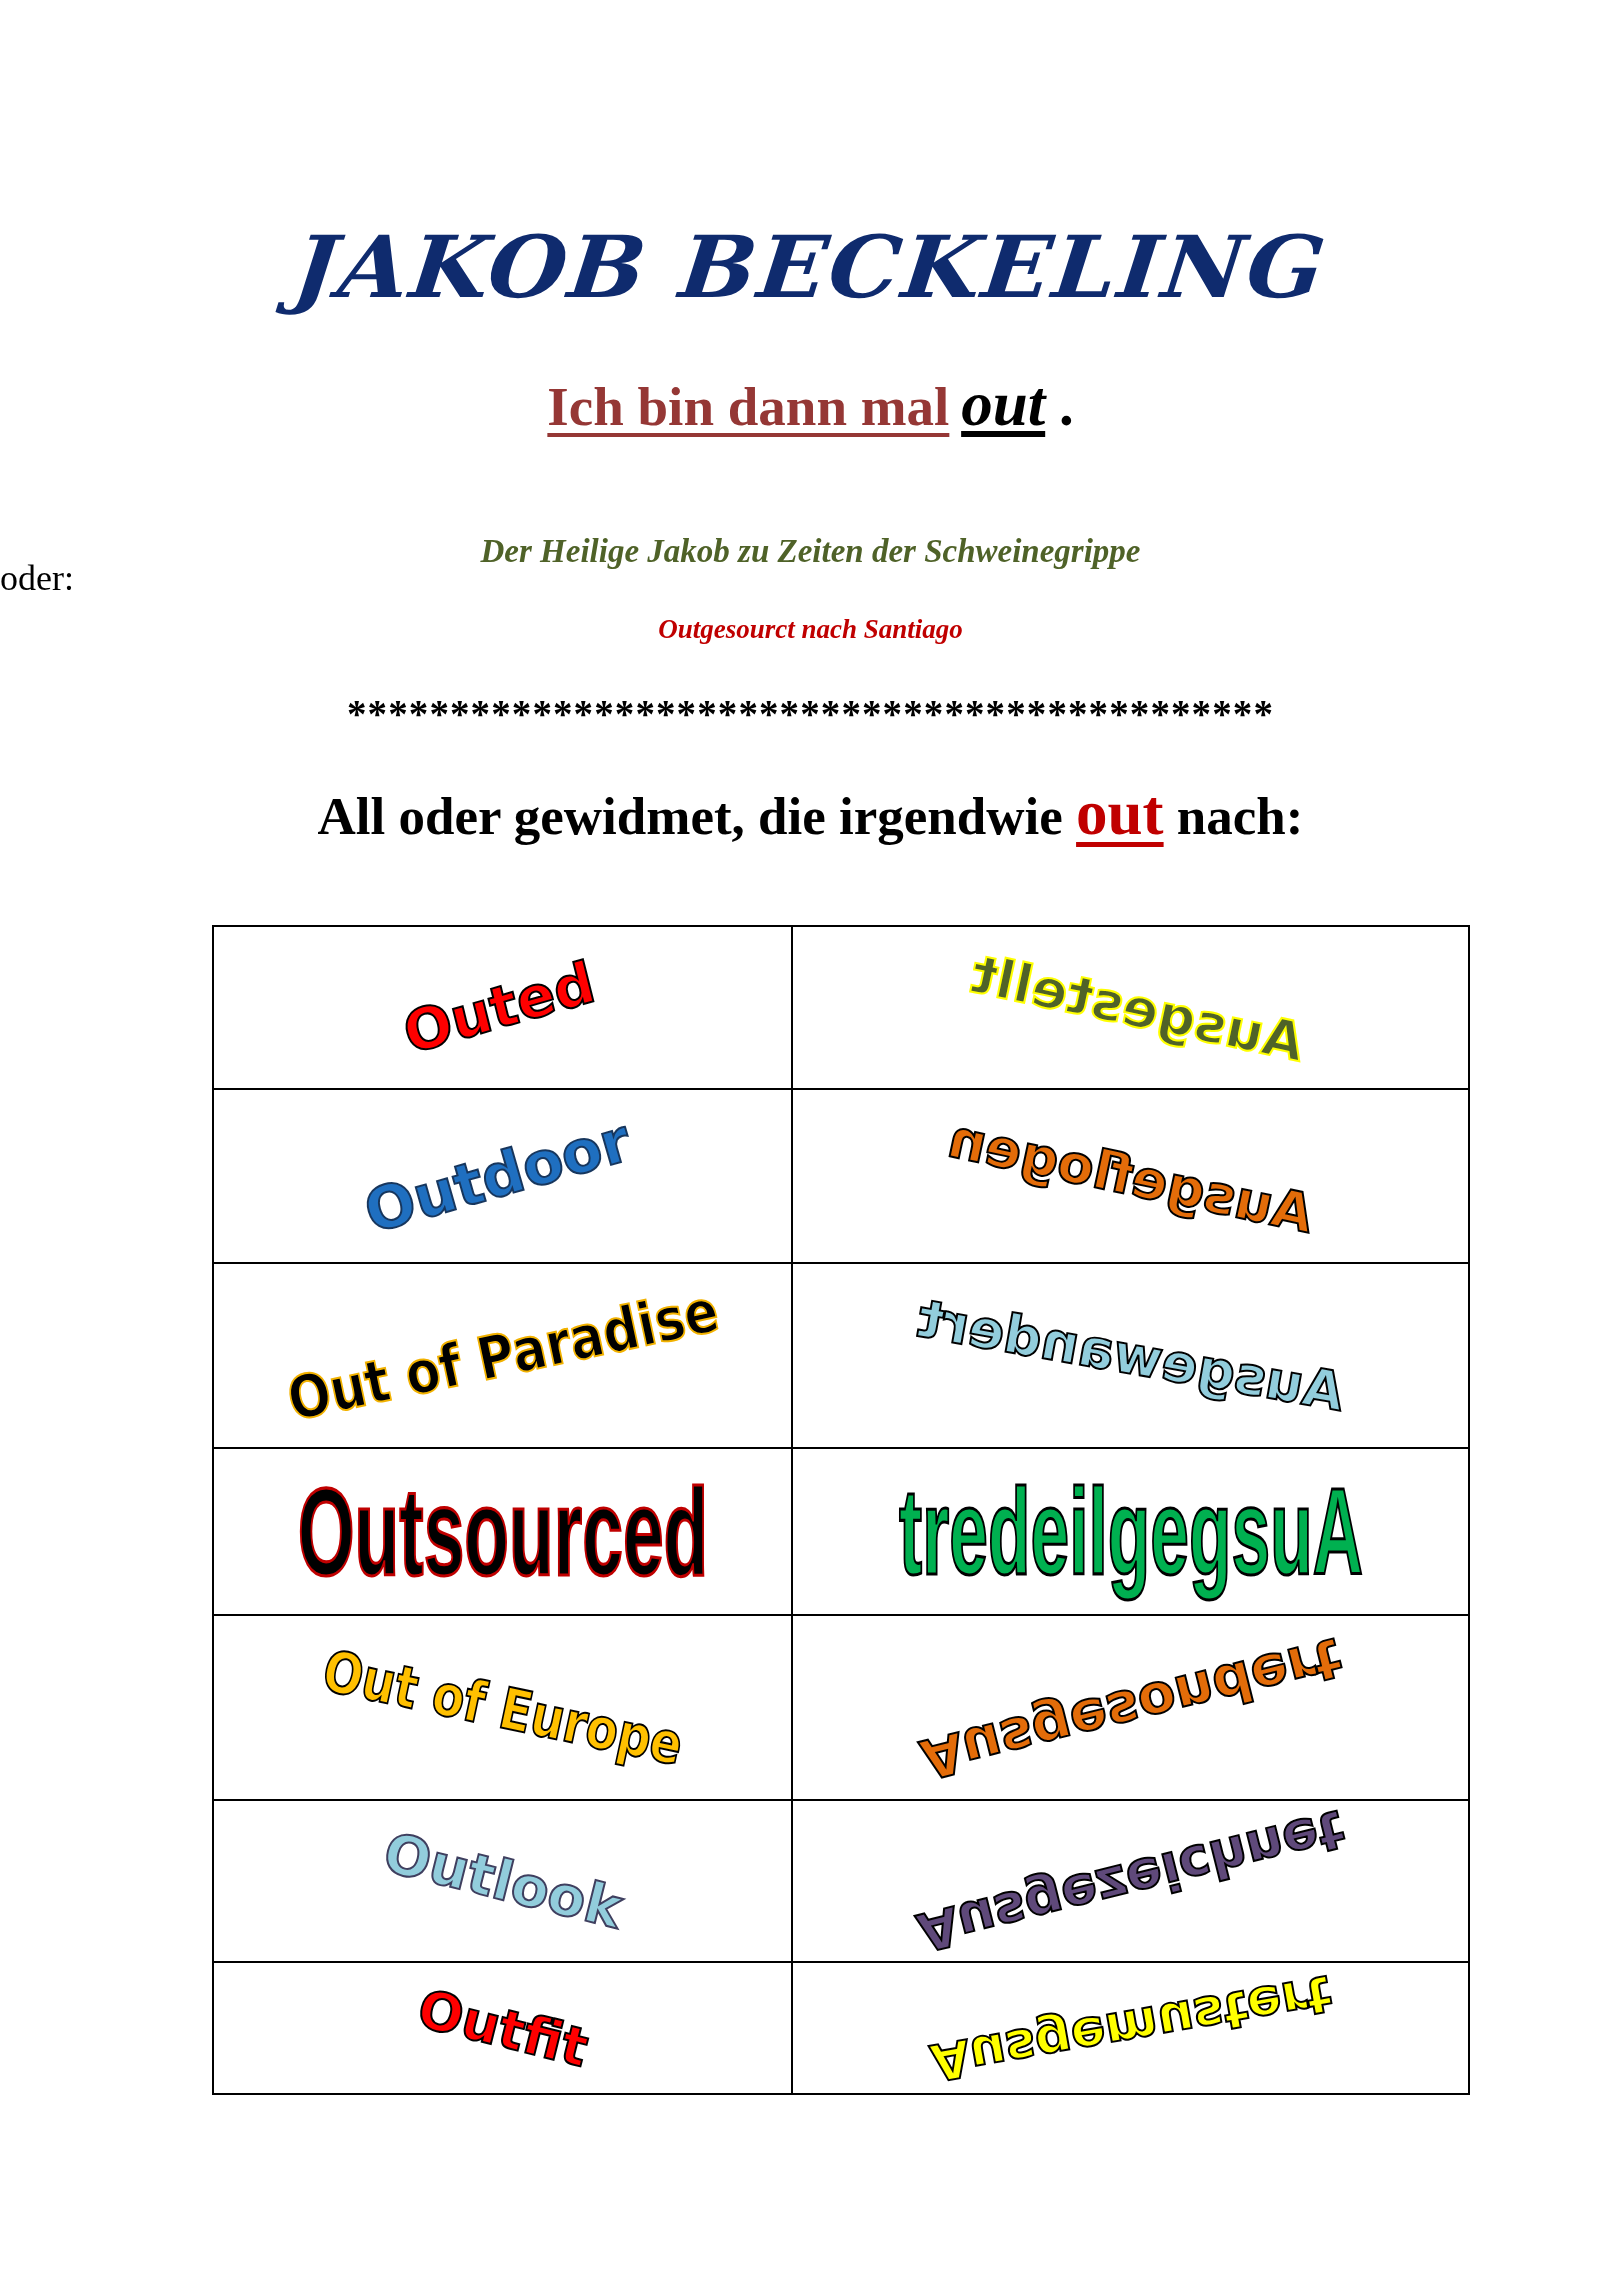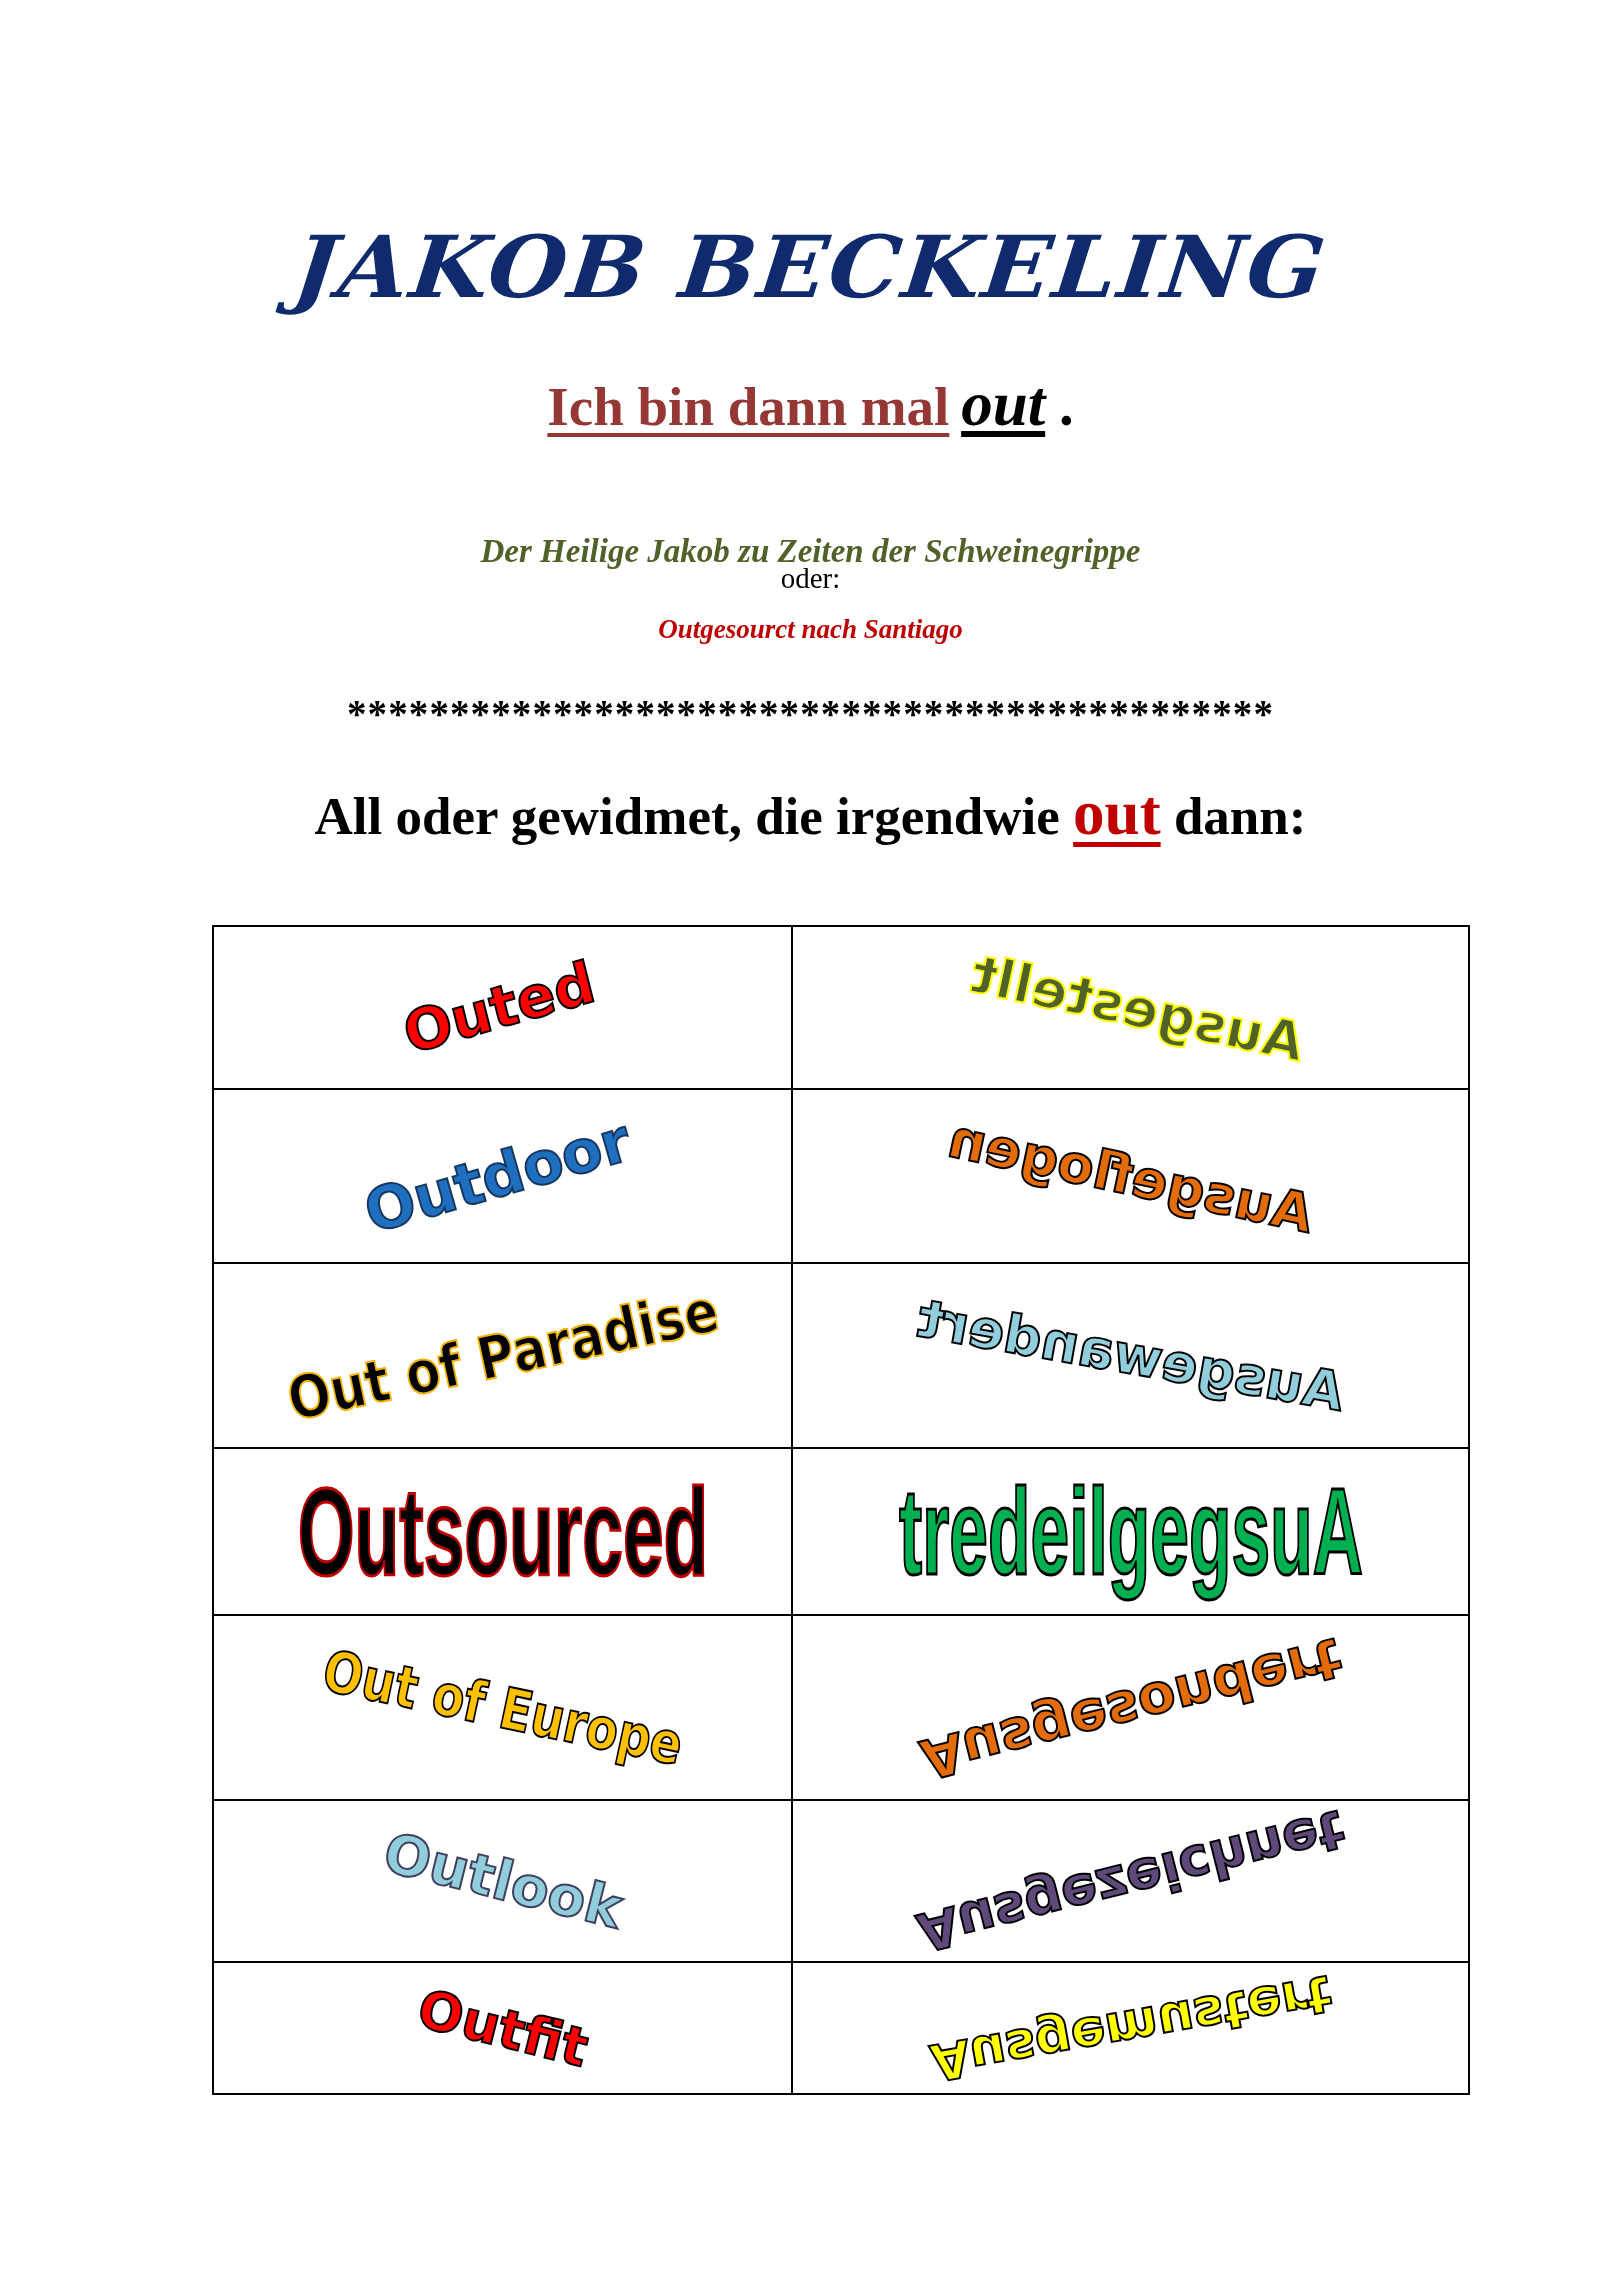--- a/index.html
+++ b/index.html
@@ -20,22 +20,22 @@
   }
   .subtitle .sub-main { font-size: 55px; font-weight: bold; color: #953735;
     text-decoration: underline; text-decoration-thickness: 3.9px; text-underline-offset: 7.8px; }
   .subtitle .sub-out { font-size: 63px; font-weight: bold; font-style: italic; color: #000;
     text-decoration: underline; text-decoration-thickness: 5.9px; text-underline-offset: 5.9px; margin-left: 11.8px; }
   .subtitle .sub-dot { font-size: 59px; font-weight: bold; color: #000; margin-left: 13.7px; }
 
   .line1 { position: absolute; left: 0; width: 1621px; top: 527px; text-align: center;
     font-family: "Liberation Serif", serif; font-style: italic; font-weight: bold;
     font-size: 33px; color: #4f6228; line-height: 49px; }
-  .line2 { position: absolute; left: 0; width: 1621px; top: 554px; text-align: center;
-    font-family: "Liberation Serif", serif; font-size: 29px; color: #000; line-height: 49px; }
+  .line2 { position: absolute; left: 0; width: 1621px; top: 554px; 
+    font-family: "Liberation Serif", serif; font-size: 36px; color: #000; line-height: 49px; }
   .line3 { position: absolute; left: 0; width: 1621px; top: 604px; text-align: center;
     font-family: "Liberation Serif", serif; font-style: italic; font-weight: bold;
     font-size: 27px; color: #c00000; line-height: 51px; }
 
   .stars { position: absolute; left: 0; width: 1621px; top: 686px; text-align: center;
     font-family: "Liberation Serif", serif; font-weight: bold; font-size: 39px;
     letter-spacing: 1.1px; line-height: 55px; color: #000; white-space: nowrap; }
 
   .dedication { position: absolute; left: 0; width: 1621px; top: 774px; text-align: center;
     font-family: "Liberation Serif", serif; font-weight: bold; font-size: 53px; line-height: 78px; color: #000; }
@@ -68,21 +68,21 @@
 
 <div class="line1">Der Heilige Jakob zu Zeiten der Schweinegrippe</div>
 <div class="line2">oder:</div>
 <div class="line3">Outgesourct nach Santiago</div>
 
 <div class="stars">*********************************************</div>
 
 <div class="dedication">
   <span>All oder gewidmet, die irgendwie</span>
   <span class="ded-out">out</span>
-  <span>dann:</span>
+  <span>nach:</span>
 </div>
 
 <table class="grid">
   <colgroup>
       <col class="c1">
       <col class="c2">
     </colgroup>
   <tbody>
 
     <tr style="height:155px">

